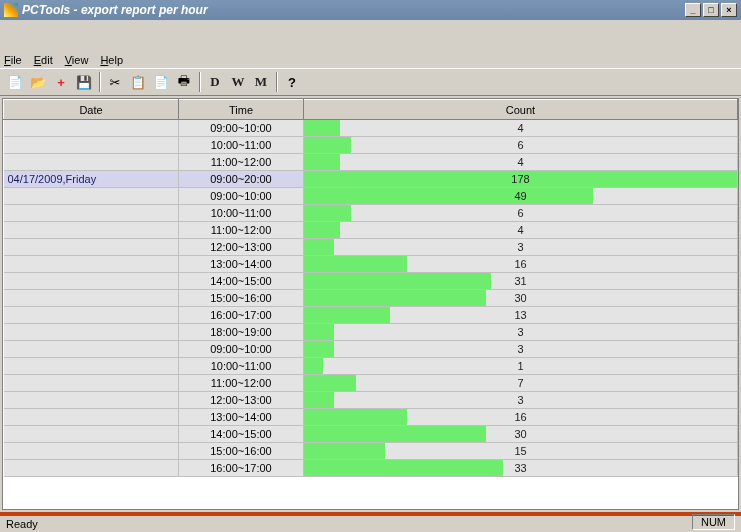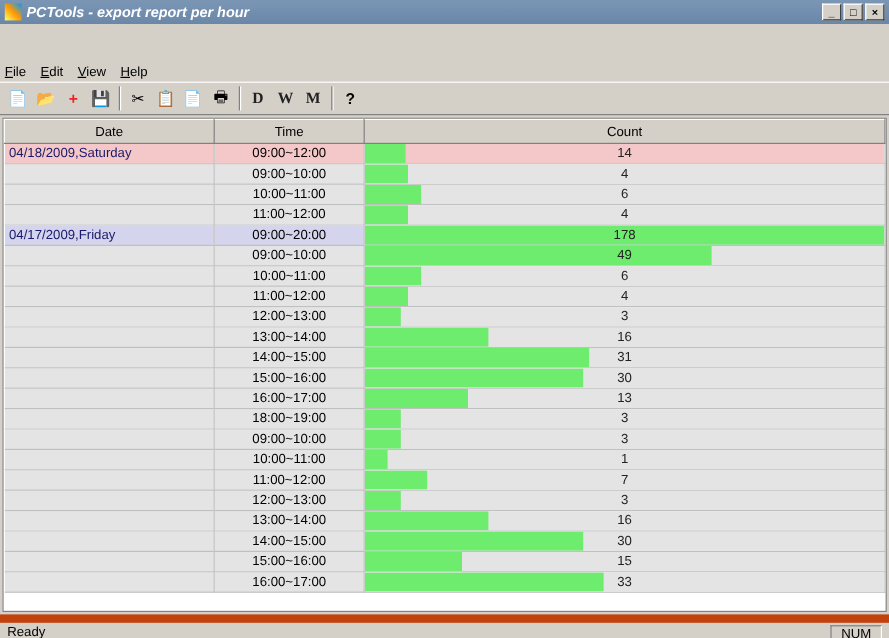--- a/index.html
+++ b/index.html
@@ -118,26 +118,26 @@
   z-index: 1;
   display: block;
   text-align: center;
   color: #222;
 }
 tr.hdr-pink td { background: #f4c8c8; }
 tr.hdr-blue td { background: #d4d4ec; }
 tr.normal td { background: #e4e4e4; }
 .statusbar {
   background: #d4d0c8;
-  border-top: 7px solid #c2410c;
+  border-top: 4px solid #c2410c;
   padding: 2px 6px;
   display: flex;
   font-size: 11px;
   height: 20px;
-  align-items: flex-start;
+  align-items: flex-end;
 }
 .statusbar .spacer { flex:1; }
 .statusbar .pane {
   border: 1px solid #808080;
   border-right-color:#fff;
   border-bottom-color:#fff;
   padding: 1px 8px;
   margin-left: 4px;
 }
 col.c-date { width: 175px; }
@@ -208,28 +208,20 @@
         <col class="c-count">
       </colgroup>
     <thead>
       <tr>
         <th>Date</th>
         <th>Time</th>
         <th>Count</th>
       </tr>
     </thead>
     <tbody id="grid-body">
-        <tr class="hdr-pink">
-          <td class="date">04/18/2009,Saturday</td>
-          <td class="time">09:00~12:00</td>
-          <td class="count">
-            <div class="bar" style="width: 7.86517%;"></div>
-            <span class="val">14</span>
-          </td>
-        </tr>
         <tr class="normal">
           <td class="date"></td>
           <td class="time">09:00~10:00</td>
           <td class="count">
             <div class="bar" style="width: 8.2%;"></div>
             <span class="val">4</span>
           </td>
         </tr>
         <tr class="normal">
           <td class="date"></td>

